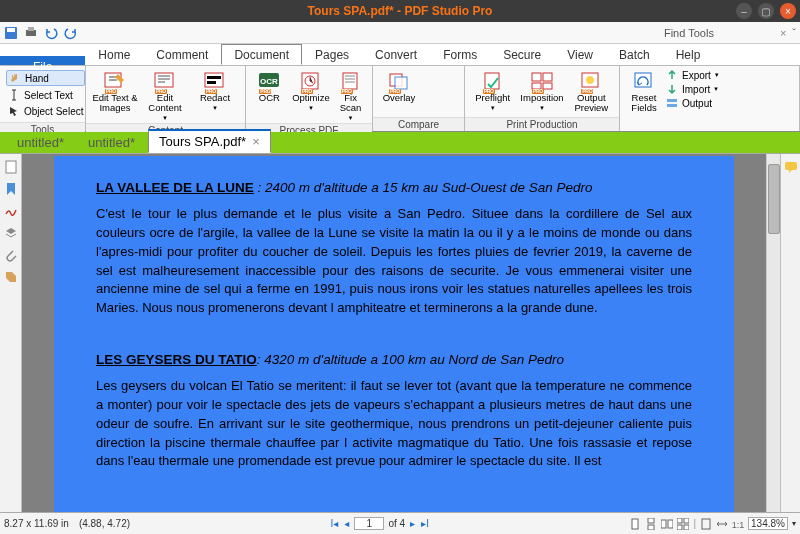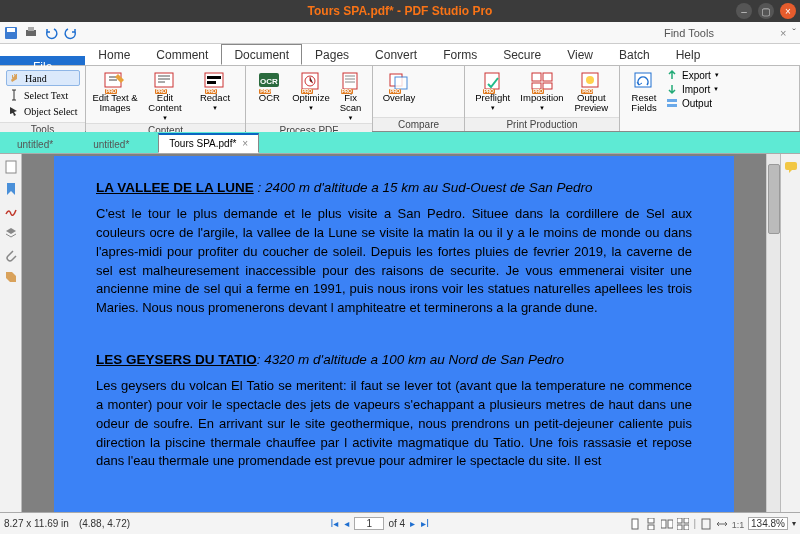--- a/index.html
+++ b/index.html
@@ -22,28 +22,28 @@
   .tabs { height: 22px; background: #fff; border-bottom: 1px solid #bbb; display: flex; align-items: stretch; font-size: 12px; }
   .tab { padding: 3px 12px 0 12px; color: #333; cursor: pointer; border: 1px solid transparent; border-bottom: none; }
   .tab.file { background: #1f6fd0; color: #ffffff; padding: 3px 32px; margin-top: 12px; }
   .tab.active { border: 1px solid #888; border-bottom: 1px solid #fff; background: #fff; position: relative; top: 0px; }
   
   .ribbon { height: 66px; background: #f9f9f9; border-bottom: 1px solid #888; display: flex; }
   .group { border-right: 1px solid #bbb; display: flex; flex-direction: column; justify-content: space-between; }
   .group-body { display: flex; align-items: flex-start; padding: 2px 4px; flex: 1; }
   .group-label { font-size: 10px; text-align: center; color: #444; border-top: 1px solid #ddd; padding: 1px 0; background: #f0f0f0; }
   .stackbtns { display: flex; flex-direction: column; font-size: 10px; gap: 2px; padding: 2px 2px; }
-  .stackbtn { display: flex; align-items: center; gap: 4px; padding: 1px 2px; white-space: nowrap; font-family: Liberation Serif, serif; }
+  .stackbtn { display: flex; align-items: center; gap: 4px; padding: 1px 2px; white-space: nowrap; }
   .stackbtn.sel { background: #dbe9fb; border: 1px solid #8fb6e6; border-radius: 2px; }
   .bigbtn { display: flex; flex-direction: column; align-items: center; justify-content: flex-start; width: 50px; font-size: 9.5px; text-align: center; gap: 1px; padding-top: 2px; line-height: 1.05; }
   .bigbtn .ic { width: 26px; height: 22px; display: flex; align-items: center; justify-content: center; position: relative; }
   .pro-badge { position: absolute; bottom: -2px; left: 3px; font-size: 5px; background: #e07a1f; color: #fff; padding: 0 1px; border-radius: 1px; font-weight: bold; letter-spacing: -0.3px; }
   .smallrow { display: flex; align-items: center; gap: 4px; font-size: 10px; white-space: nowrap; }
   
-  .doctabs { height: 22px; background: #5eead4; border-bottom: 1px solid #aaa; display: flex; align-items: flex-end; padding: 0 6px; gap: 18px; font-size: 10px; }
+  .doctabs { height: 22px; background: #84cc16; border-bottom: 1px solid #aaa; display: flex; align-items: flex-end; padding: 0 6px; gap: 2px; font-size: 13px; }
   .doctab { padding: 3px 10px; border: 1px solid transparent; border-bottom: none; color: #555; }
   .doctab.active { border: 1px solid #888; border-bottom: 1px solid #fff; background: #fff; color: #000; border-top: 2px solid #0a66c2; }
   .doctab .dclose { margin-left: 6px; color: #888; }
   
   .main { flex: 1; display: flex; background: #808080; overflow: hidden; position: relative; }
   .leftstrip { width: 22px; background: #f2f2f2; border-right: 1px solid #bbb; display: flex; flex-direction: column; align-items: center; gap: 8px; padding-top: 6px; }
   .leftstrip .sicon { width: 14px; height: 14px; }
   .docarea { flex: 1; background: #808080; overflow: hidden; display: flex; justify-content: center; position: relative; }
   .page { width: 680px; background: #3b82f6; margin-top: 2px; padding: 24px 42px 12px 42px; font-family: Arial, sans-serif; color: #000; }
   .heading1 { font-size: 13.5px; }

